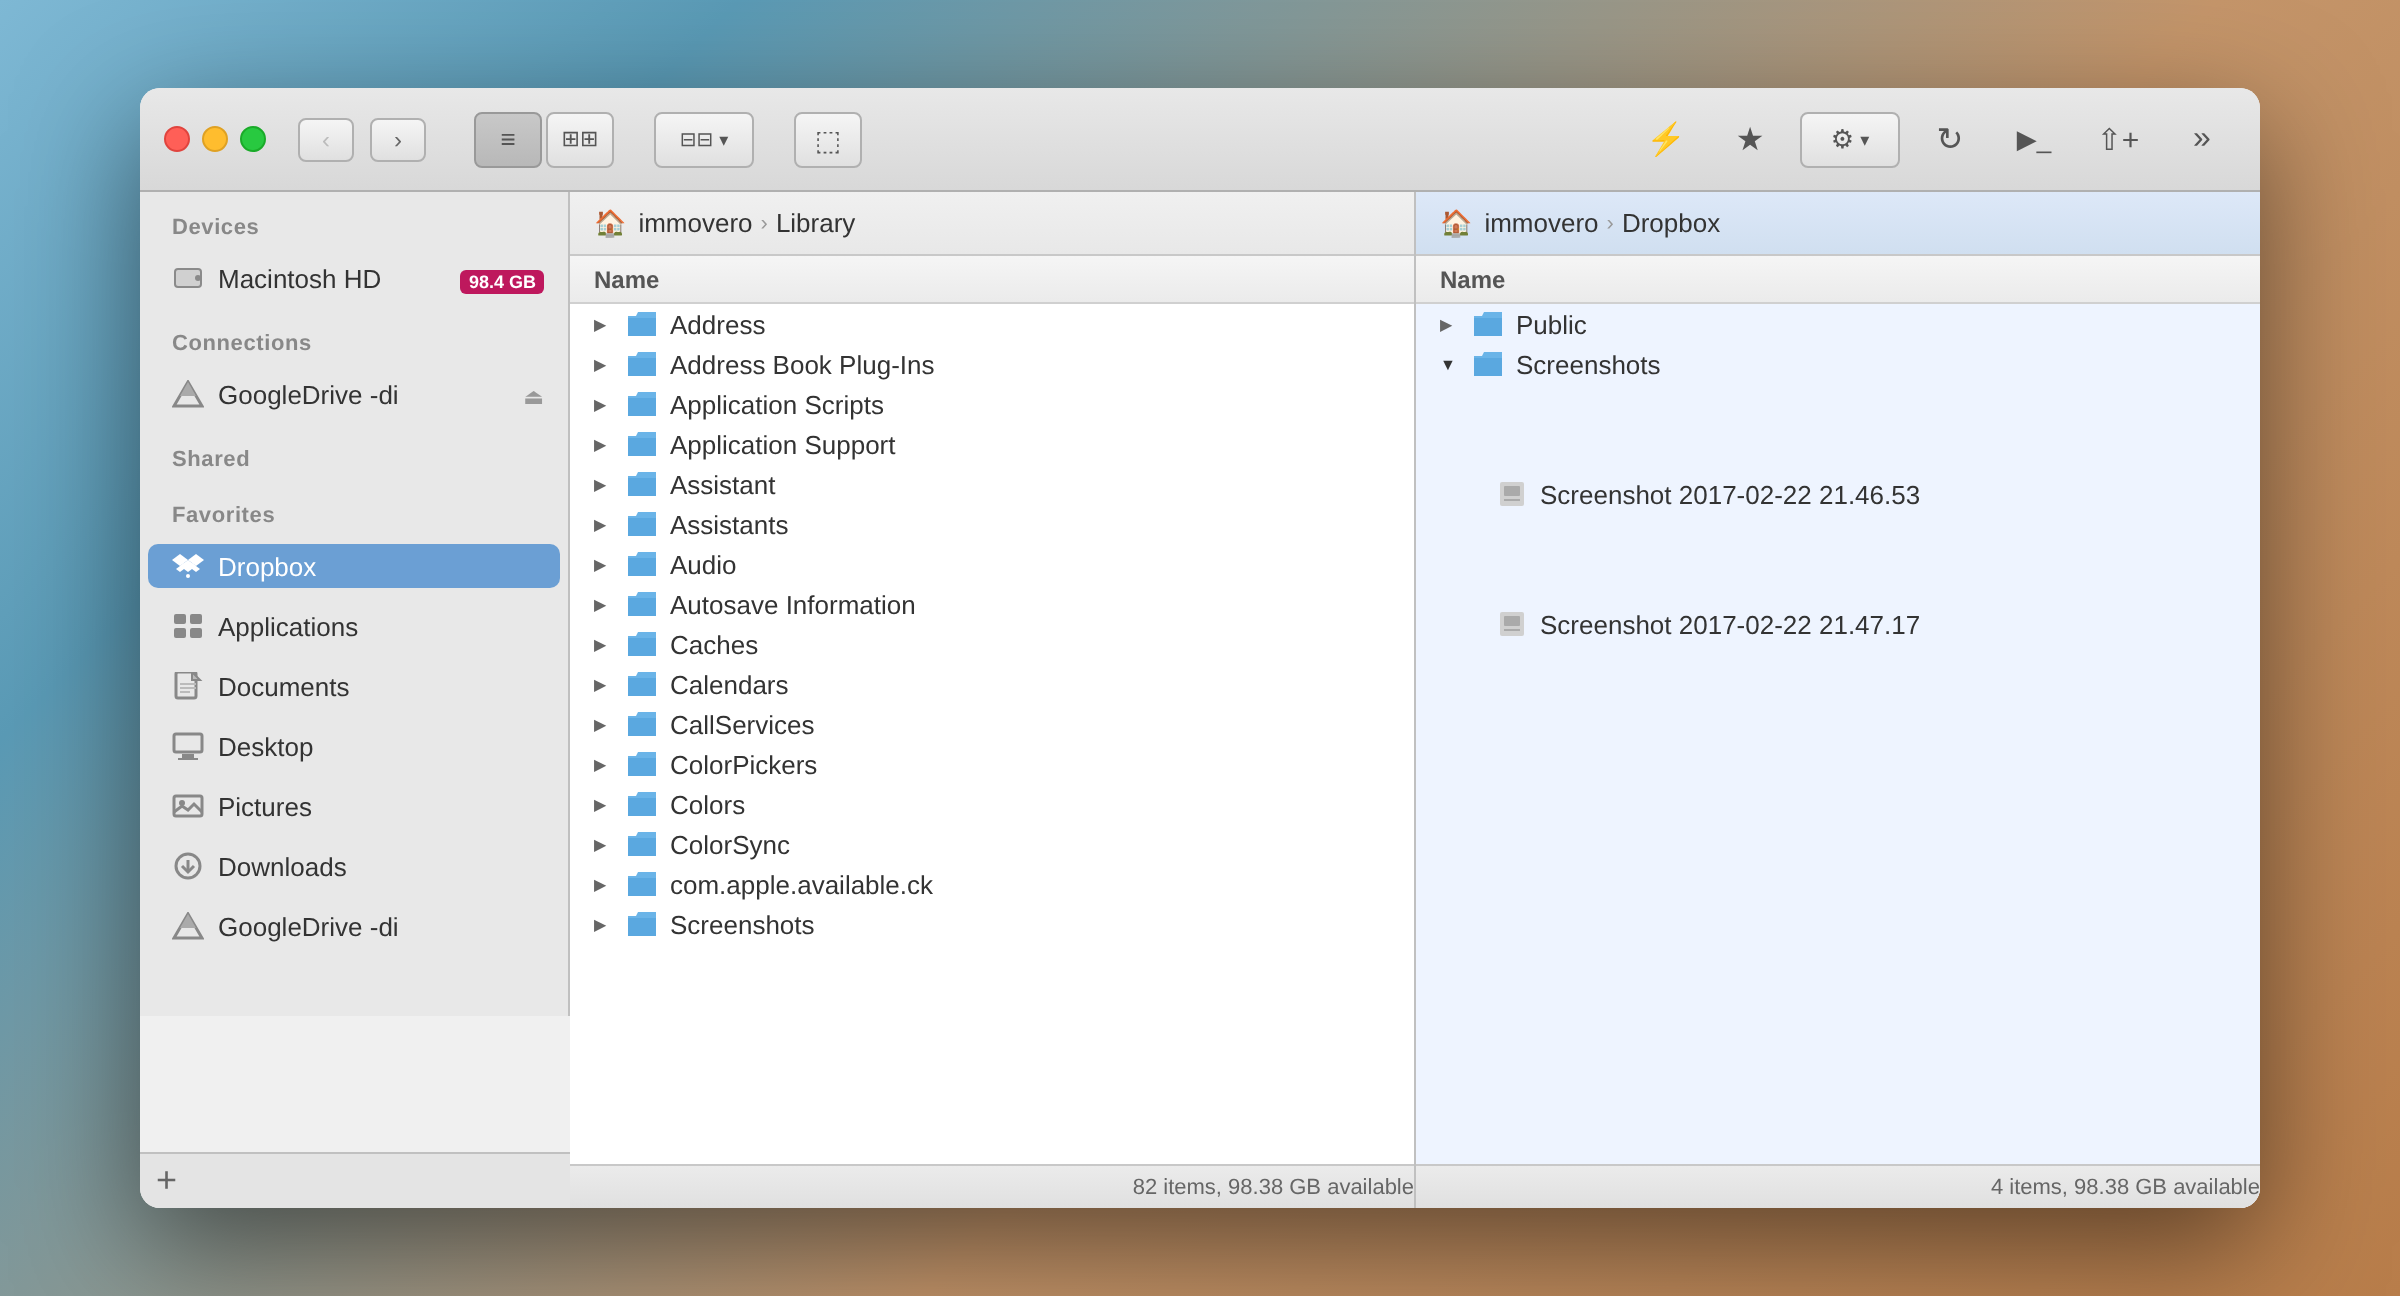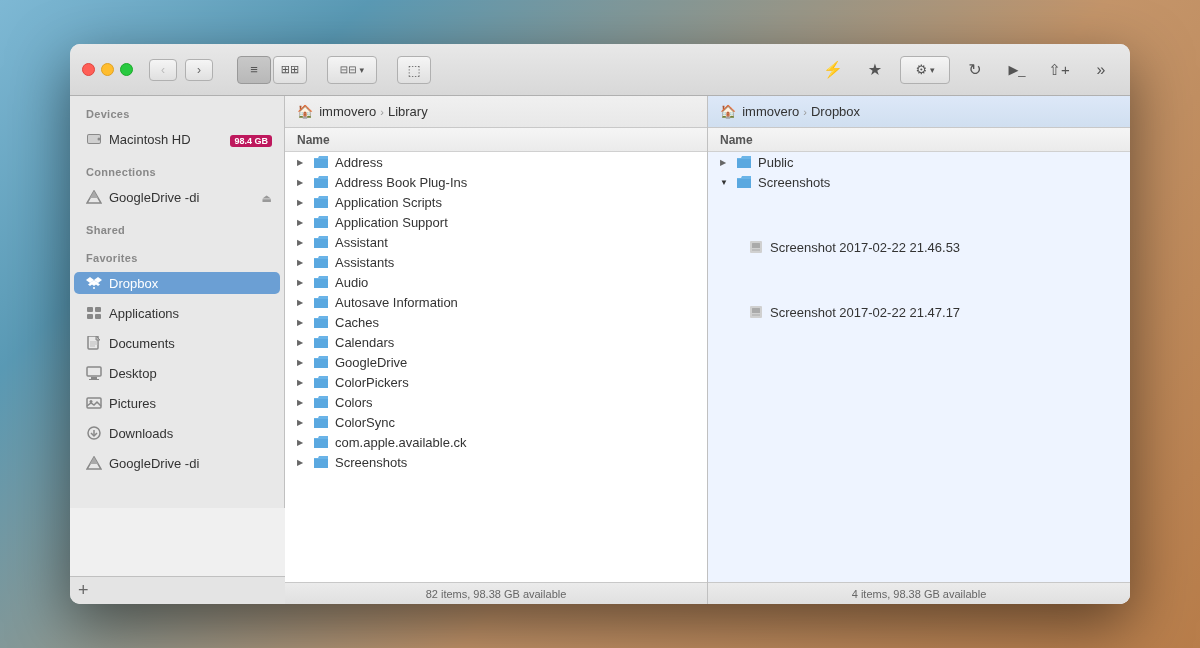--- a/index.html
+++ b/index.html
@@ -268,21 +268,21 @@
       font-size: 13px;
       color: #333;
     }
     .file-item.indented { padding-left: 24px; margin-top: 45px; }
     .panel-status {
       height: 22px;
       background: linear-gradient(to bottom, #ebebeb, #e0e0e0);
       border-top: 1px solid #c8c8c8;
       display: flex;
       align-items: center;
-      justify-content: center;
+      justify-content: flex-end;
       font-size: 11px;
       color: #666;
     }
     
     .folder-blue { fill: #6ab4e8; }
 
     
     .file-list::-webkit-scrollbar { width: 8px; }
     .file-list::-webkit-scrollbar-track { background: #f0f0f0; }
     .file-list::-webkit-scrollbar-thumb { background: #c0c0c0; border-radius: 4px; }
@@ -566,21 +566,21 @@
                 <path d="M1,4 L15,4 L15,13 L1,13 Z" fill="#5aa8e0"></path>
               </svg>
             <span class="file-item-name">Calendars</span>
           </div>
           <div class="file-item">
             <span class="arrow">▶</span>
             <svg class="folder-icon" viewBox="0 0 16 14">
                 <path d="M1,3 L5,3 L6,1 L15,1 L15,13 L1,13 Z" class="folder-blue"></path>
                 <path d="M1,4 L15,4 L15,13 L1,13 Z" fill="#5aa8e0"></path>
               </svg>
-            <span class="file-item-name">GoogleDrive</span>
+            <span class="file-item-name">CallServices</span>
           </div>
           <div class="file-item">
             <span class="arrow">▶</span>
             <svg class="folder-icon" viewBox="0 0 16 14">
                 <path d="M1,3 L5,3 L6,1 L15,1 L15,13 L1,13 Z" class="folder-blue"></path>
                 <path d="M1,4 L15,4 L15,13 L1,13 Z" fill="#5aa8e0"></path>
               </svg>
             <span class="file-item-name">ColorPickers</span>
           </div>
           <div class="file-item">

